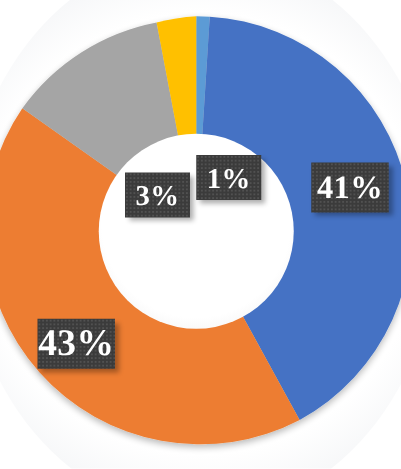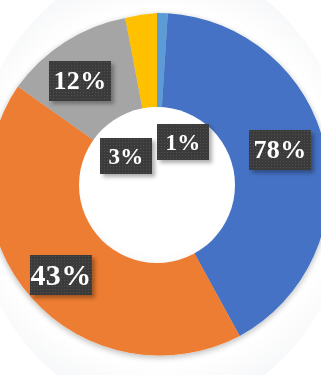--- a/index.html
+++ b/index.html
@@ -102,23 +102,22 @@
 
         <path fill="#A5A5A5" d="M 17.88 86.62 A 172 172 0 0 1 125.26 18.00 L 157 185 Z"></path>
 
         <path fill="#FFC000" d="M 125.26 18.00 A 172 172 0 0 1 157 13 L 157 185 Z"></path>
       </g>
 
       <circle cx="157" cy="185" r="78" fill="url(#holeGrad)"></circle>
     </svg>
   </div>
 
-  <div class="label label-41">78%</div>
+  <div class="label label-41">41%</div>
 
   <div class="label label-43">43%</div>
 
-  <div class="label label-12">12%</div>
 
   <div class="label label-3">3%</div>
 
   <div class="label label-1">1%</div>
 
 </div>
 
 </body></html>

